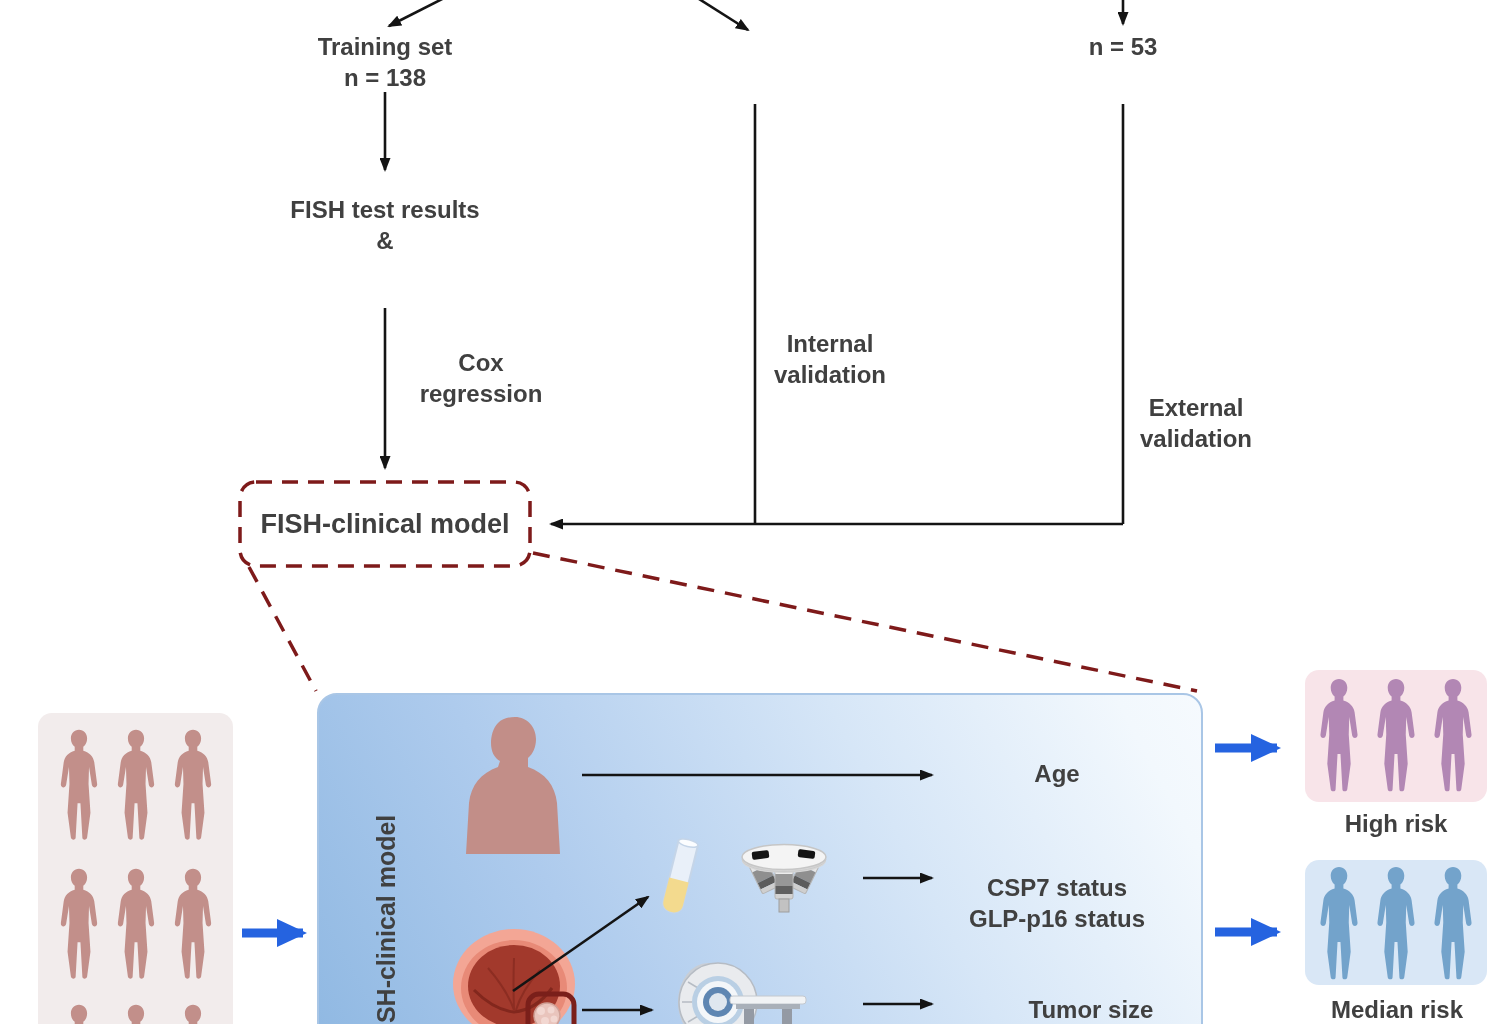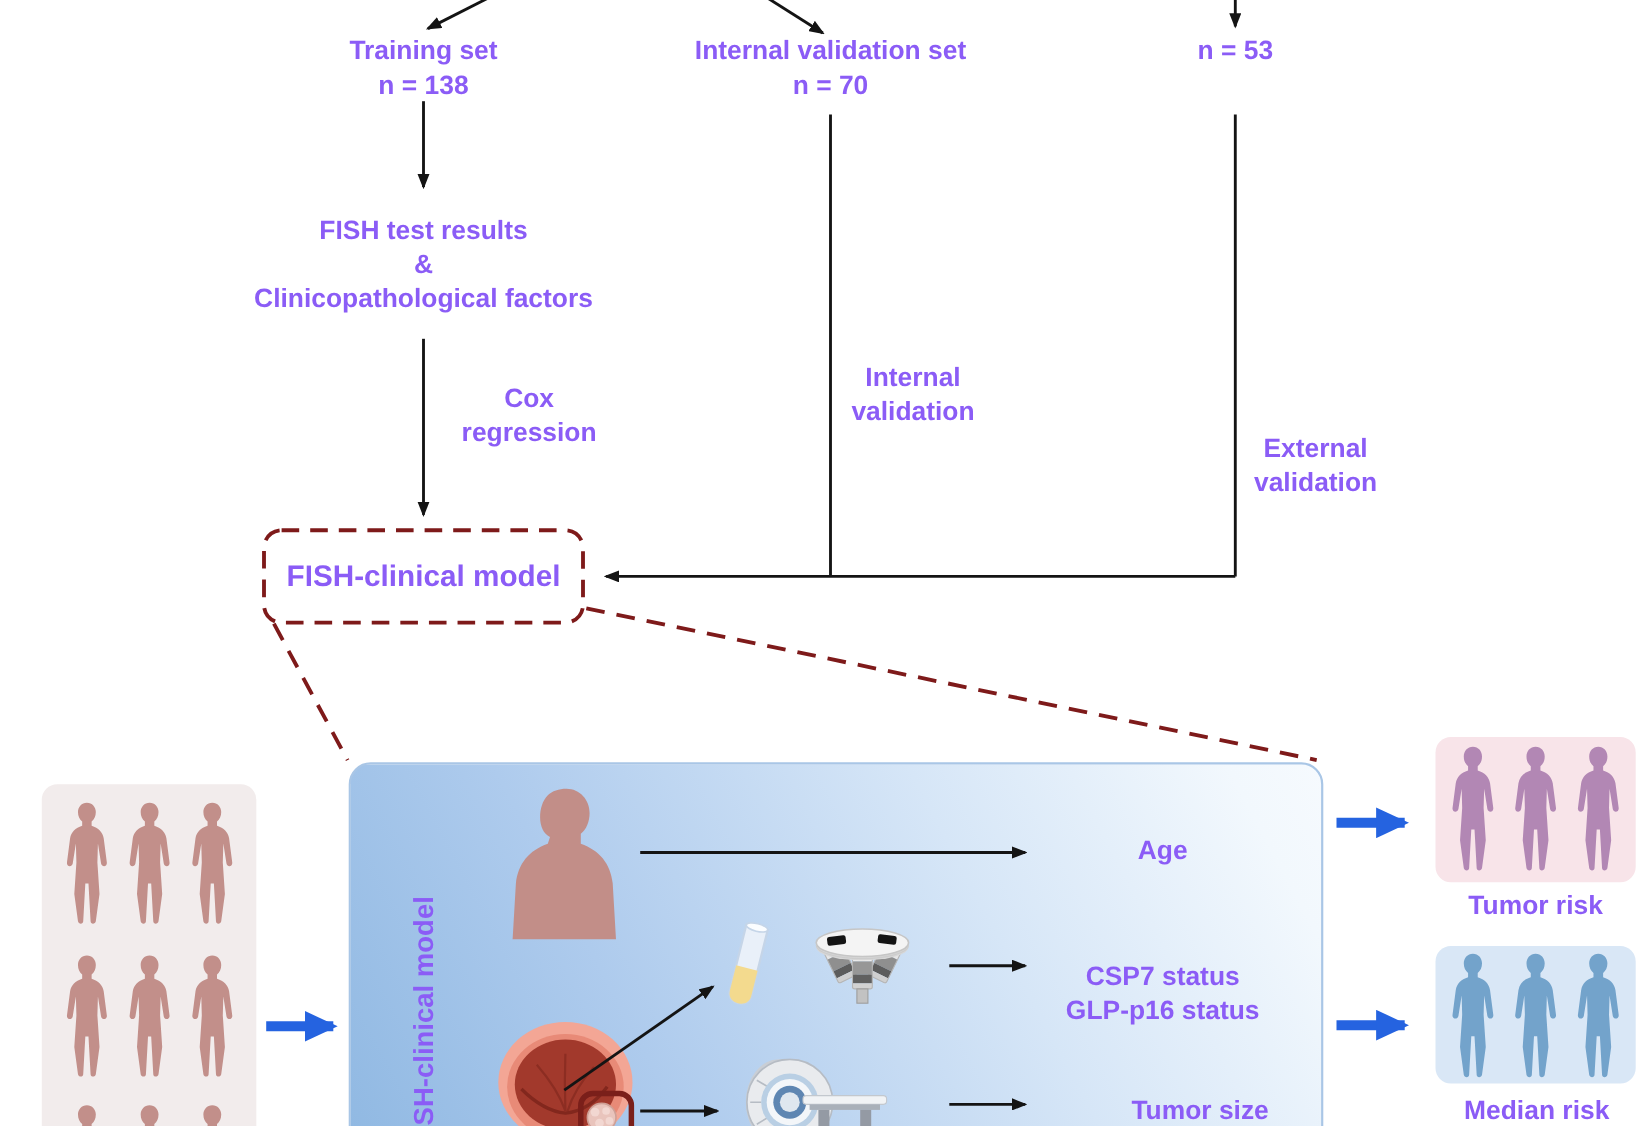--- a/index.html
+++ b/index.html
@@ -1,18 +1,18 @@
 <!DOCTYPE html>
 <html><head>
 <meta charset="utf-8">
 <style>
   html,body{margin:0;padding:0;background:#ffffff;}
   #canvas{
     position:relative;width:1489px;height:1024px;overflow:hidden;background:#ffffff;
-    font-family:"Liberation Sans","DejaVu Sans",sans-serif;color:#8b5cf6;
+    font-family:"Liberation Sans","DejaVu Sans",sans-serif;color:#404040;
   }
   .lbl{position:absolute;transform:translateX(-50%);text-align:center;
        font-weight:bold;font-size:24px;line-height:31px;white-space:nowrap;z-index:6;}
   .model-box-label{position:absolute;left:240px;top:482px;width:290px;height:84px;
        display:flex;align-items:center;justify-content:center;font-weight:bold;
        font-size:27px;z-index:6;white-space:nowrap;}
   .rotated-label{position:absolute;left:386px;top:930px;transform:translate(-50%,-50%) rotate(-90deg);
        font-weight:bold;font-size:25px;white-space:nowrap;z-index:6;}
   #panel{position:absolute;left:317px;top:693px;width:886px;height:368px;border-radius:20px;
        border:2px solid var(--panel_border,#a9c6e6);box-sizing:border-box;z-index:1;
@@ -59,32 +59,27 @@
                  C9 71 19 59 36 53 L38 47 C32 44 29 37 29 29
                  C29 22 31 14 36 9 C40 5 46 3 53 3 Z"></path>
       </symbol>
     </defs>
   </svg>
 
   <div class="lbl" style="left:385px;top:31px;">
     <div>Training set</div>
     <div>n = 138</div>
   </div>
-  <div class="lbl" style="left:755px;top:31px;">
-    <div>Internal validation set</div>
-    <div>n = 70</div>
-  </div>
   <div class="lbl" style="left:1123px;top:31px;">
     <div>n = 53</div>
   </div>
 
   <div class="lbl" style="left:385px;top:194px;">
     <div>FISH test results</div>
     <div>&amp;</div>
-    <div>Clinicopathological factors</div>
   </div>
 
   <div class="lbl" style="left:481px;top:347px;">
     <div>Cox</div>
     <div>regression</div>
   </div>
   <div class="lbl" style="left:830px;top:328px;">
     <div>Internal</div>
     <div>validation</div>
   </div>
@@ -213,21 +208,21 @@
           <use href="#sym-person"></use>
         </svg>
       <svg class="fill-highfig" width="44" height="117" viewBox="0 0 44 120">
           <use href="#sym-person"></use>
         </svg>
       <svg class="fill-highfig" width="44" height="117" viewBox="0 0 44 120">
           <use href="#sym-person"></use>
         </svg>
     </div>
   </div>
-  <div class="lbl" style="left:1396px;top:808px;">Tumor risk</div>
+  <div class="lbl" style="left:1396px;top:808px;">High risk</div>
 
   <div id="median-risk-box">
     <div class="fig-row risk" style="top:6px;">
       <svg class="fill-medianfig" width="44" height="117" viewBox="0 0 44 120">
           <use href="#sym-person"></use>
         </svg>
       <svg class="fill-medianfig" width="44" height="117" viewBox="0 0 44 120">
           <use href="#sym-person"></use>
         </svg>
       <svg class="fill-medianfig" width="44" height="117" viewBox="0 0 44 120">

